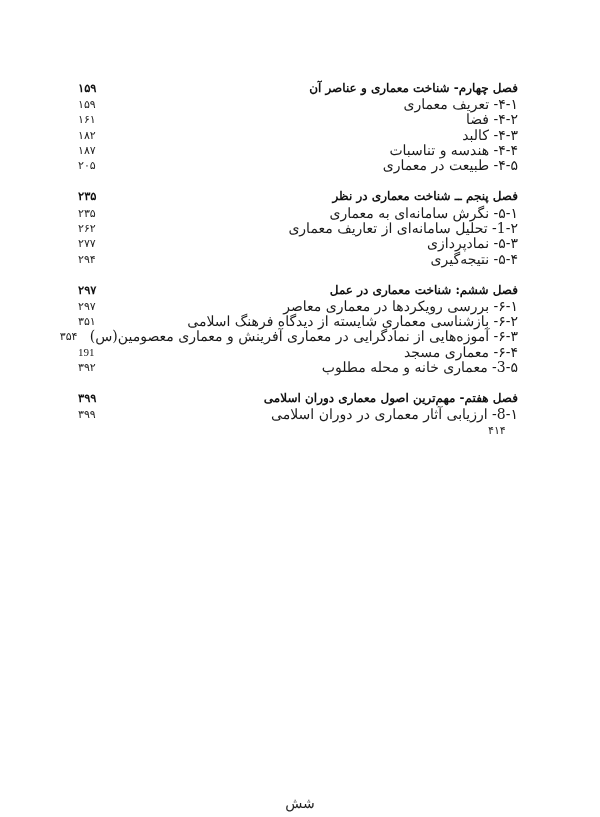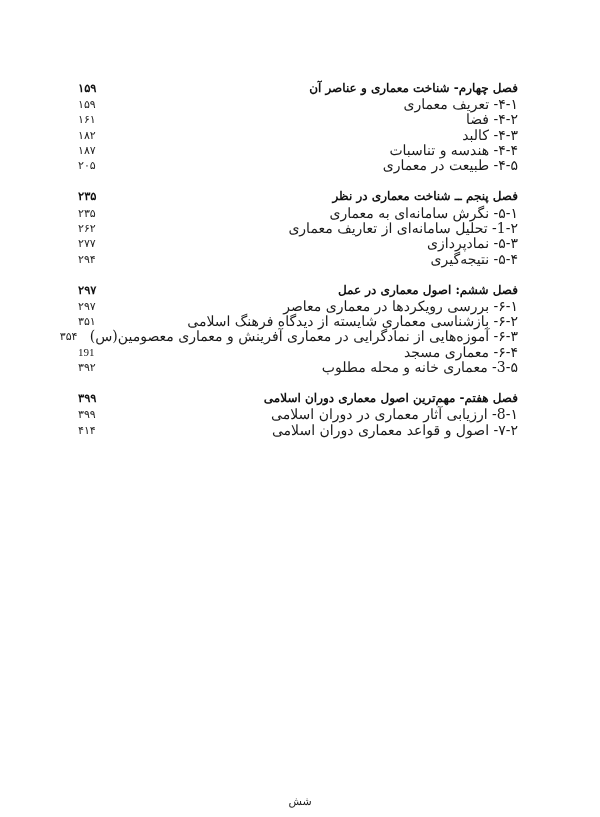--- a/index.html
+++ b/index.html
@@ -11,21 +11,21 @@
     .row { display:flex; flex-direction:row-reverse; justify-content:space-between;
            align-items:center; height:15.3px; font-size:11px; line-height:15px; }
     .row .title { direction:rtl; text-align:center; white-space:nowrap; }
     .row .page-num { direction:rtl; font-size:11px; min-width:30px; text-align:left;font-family:Liberation Serif, serif; }
     .row.head { font-weight:bold; font-size:12px; height:17px; }
     .row.head .title { font-size:12px; }
     .row.head .page-num { font-weight:bold; font-size:11.5px; }
     .row.sub .title { font-size:14px; color:#1a1a1a; }
     .row.sub .page-num { color:#1a1a1a; }
     .footer { position:absolute; top:795px; left:0; width:600px; text-align:center;
-              direction:rtl; font-size:11px; color:#222; }
+              direction:rtl; font-size:14px; color:#222; }
   </style>
 </head>
 <body>
 
 <div class="page">
   <div class="toc">
 
     <div class="chapter">
       <div class="row head">
         <span class="title">فصل چهارم- شناخت معماری و عناصر آن</span>
@@ -71,21 +71,21 @@
         <span class="page-num">۲۷۷</span>
       </div>
       <div class="row sub">
         <span class="title">۵-۴- نتیجه‌گیری</span>
         <span class="page-num">۲۹۴</span>
       </div>
     </div>
 
     <div class="chapter">
       <div class="row head">
-        <span class="title">فصل ششم: اصول معماری در عمل</span>
+        <span class="title">فصل ششم: شناخت معماری در عمل</span>
         <span class="page-num">۲۹۷</span>
       </div>
       <div class="row sub">
         <span class="title">۶-۱- بررسی رویکردها در معماری معاصر</span>
         <span class="page-num">۲۹۷</span>
       </div>
       <div class="row sub">
         <span class="title">۶-۲- بازشناسی معماری شایسته از دیدگاه فرهنگ اسلامی</span>
         <span class="page-num">۳۵۱</span>
       </div>
@@ -106,21 +106,20 @@
     <div class="chapter">
       <div class="row head">
         <span class="title">فصل هفتم- مهم‌ترین اصول معماری دوران اسلامی</span>
         <span class="page-num">۳۹۹</span>
       </div>
       <div class="row sub">
         <span class="title">8-۱- ارزیابی آثار معماری در دوران اسلامی</span>
         <span class="page-num">۳۹۹</span>
       </div>
       <div class="row sub">
-        <span class="title">۷-۲- اصول و قواعد معماری دوران اسلامی</span>
         <span class="page-num">۴۱۴</span>
       </div>
     </div>
 
   </div>
 
   <div class="footer">شش</div>
 </div>
 
 </body></html>

